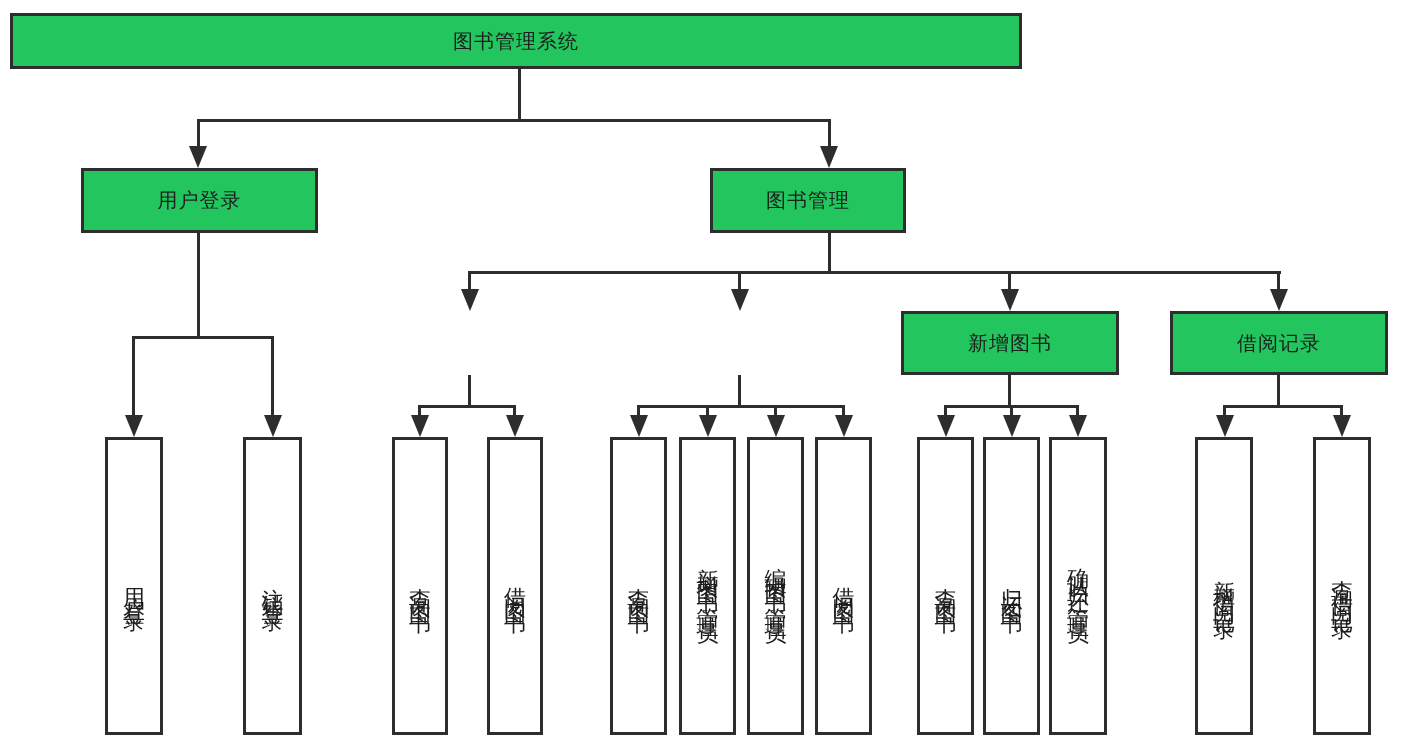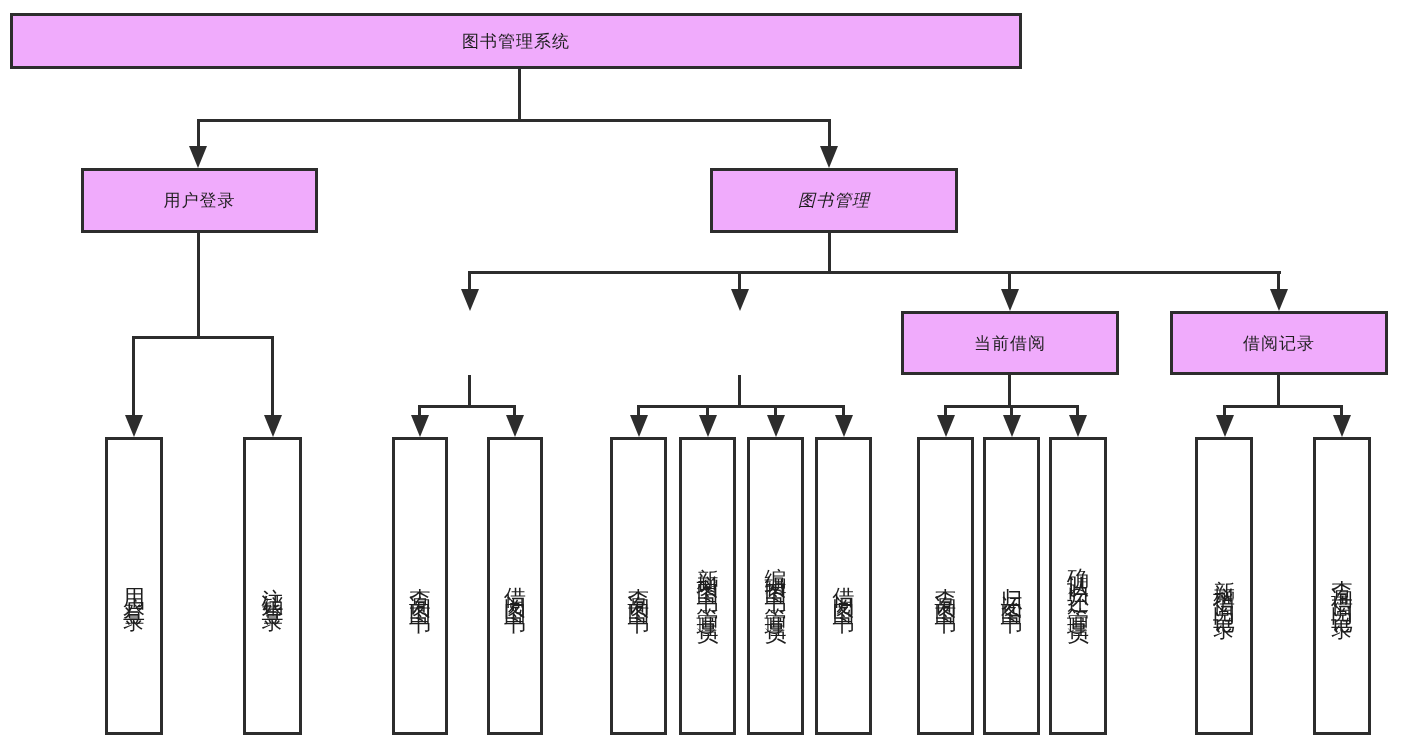--- a/index.html
+++ b/index.html
@@ -1,23 +1,23 @@
 <!DOCTYPE html>
 <html><head>
 <meta charset="utf-8">
 <style>
   html,body{margin:0;padding:0;background:#ffffff;}
   body{font-family:"Liberation Sans","DejaVu Sans",sans-serif;}
   .canvas{
     position:relative;width:1405px;height:747px;background:#ffffff;overflow:hidden;
   }
   .node{
-    position:absolute;box-sizing:border-box;border:3px solid #2d2d2d;background:#f0abfc;
+    position:absolute;box-sizing:border-box;border:3px solid #2d2d2d;background:#22c55e;
     display:flex;align-items:center;justify-content:center;
-    color:#1e1e1e;font-size:17px;letter-spacing:1px;
+    color:#1e1e1e;font-size:20px;letter-spacing:1px;
   }
   .leaf{
     position:absolute;box-sizing:border-box;border:3px solid #2d2d2d;background:#ffffff;
     display:flex;align-items:center;justify-content:center;
   }
   .leaf .vtext{
     writing-mode:vertical-rl;text-orientation:mixed;
     font-size:22px;letter-spacing:8px;line-height:1;color:#1e1e1e;
   }
   .vline{position:absolute;width:3px;background:#2d2d2d;}
@@ -44,21 +44,21 @@
   <div class="vline" style="left:518px;top:69px;height:50px;"></div>
   <div class="hline" style="left:198px;top:119px;width:633px;"></div>
   <div class="vline" style="left:197px;top:119px;height:27px;"></div>
   <div class="arrow" style="left:189px;top:146px;"></div>
   <div class="vline" style="left:828px;top:119px;height:27px;"></div>
   <div class="arrow" style="left:820px;top:146px;"></div>
 
   <div class="node" style="left:81px;top:168px;width:237px;height:65px;">
     <span>用户登录</span>
   </div>
-  <div class="node" style="left:710px;top:168px;width:248px;height:65px;font-style:italic;">
+  <div class="node" style="left:710px;top:168px;width:196px;height:65px;">
     <span>图书管理</span>
   </div>
 
   <div class="vline" style="left:197px;top:233px;height:103px;"></div>
   <div class="hline" style="left:133px;top:336px;width:141px;"></div>
   <div class="vline" style="left:132px;top:336px;height:79px;"></div>
   <div class="arrow" style="left:125px;top:415px;"></div>
   <div class="vline" style="left:271px;top:336px;height:79px;"></div>
   <div class="arrow" style="left:264px;top:415px;"></div>
 
@@ -67,21 +67,21 @@
   <div class="vline" style="left:468px;top:271px;height:18px;"></div>
   <div class="arrow" style="left:461px;top:289px;"></div>
   <div class="vline" style="left:738px;top:271px;height:18px;"></div>
   <div class="arrow" style="left:731px;top:289px;"></div>
   <div class="vline" style="left:1008px;top:271px;height:18px;"></div>
   <div class="arrow" style="left:1001px;top:289px;"></div>
   <div class="vline" style="left:1277px;top:271px;height:18px;"></div>
   <div class="arrow" style="left:1270px;top:289px;"></div>
 
   <div class="node" style="left:901px;top:311px;width:218px;height:64px;">
-    <span>当前借阅</span>
+    <span>新增图书</span>
   </div>
   <div class="node" style="left:1170px;top:311px;width:218px;height:64px;">
     <span>借阅记录</span>
   </div>
 
   <div class="vline" style="left:468px;top:375px;height:30px;"></div>
   <div class="hline" style="left:419px;top:405px;width:97px;"></div>
   <div class="vline" style="left:418px;top:405px;height:10px;"></div>
   <div class="arrow" style="left:411px;top:415px;"></div>
   <div class="vline" style="left:513px;top:405px;height:10px;"></div>

